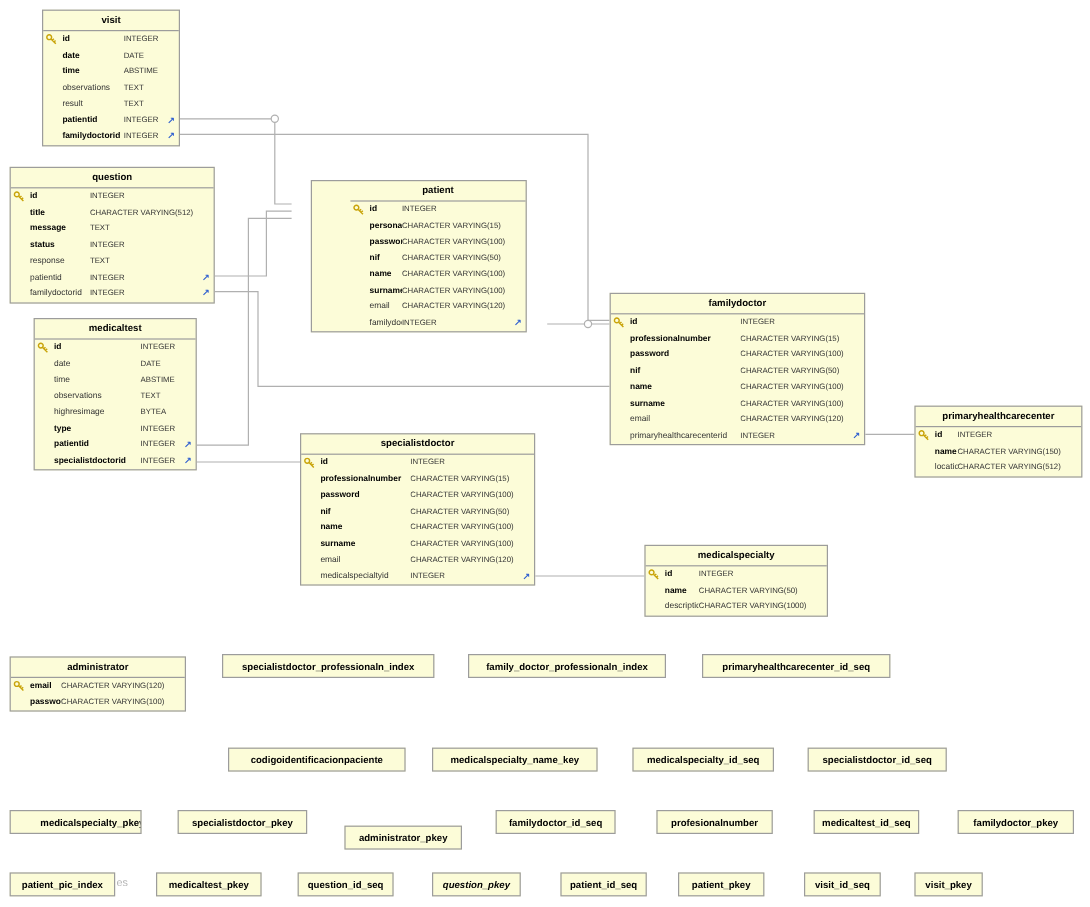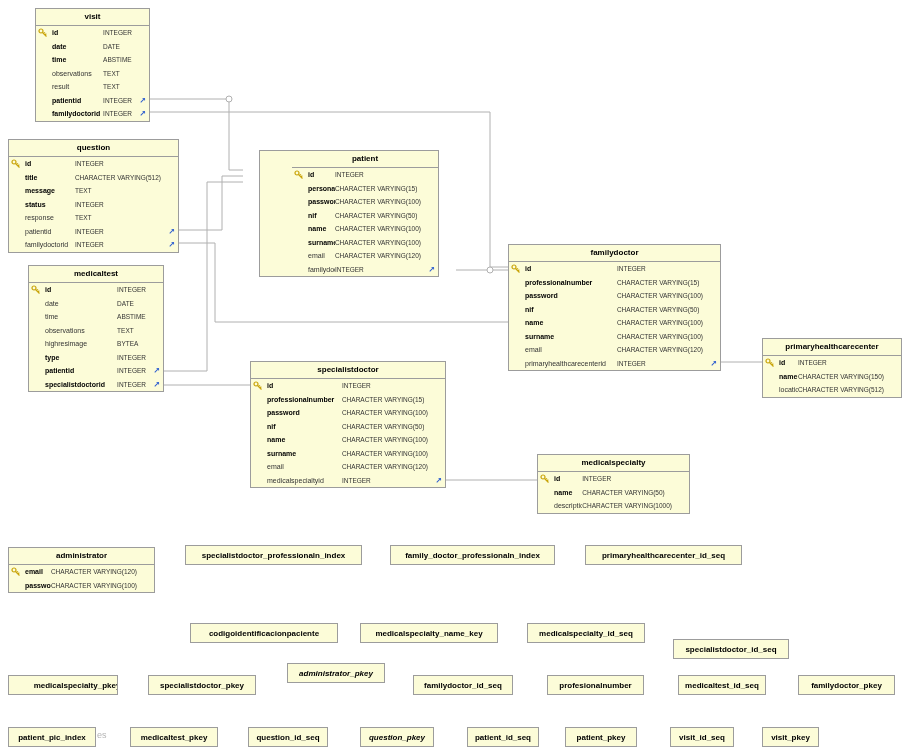--- a/index.html
+++ b/index.html
@@ -199,24 +199,24 @@
             </span><span class="cell cname b">email</span><span class="cell ctype">CHARACTER VARYING(120)</span><span class="cell fk"></span></div>
           <div class="trow"><span class="cell icon"></span><span class="cell cname b">password</span><span class="cell ctype">CHARACTER VARYING(100)</span><span class="cell fk"></span></div>
         </div>
       </div>
       <div class="lbox" style="left: 185px; top: 545px; width: 177px;">specialistdoctor_professionaln_index</div>
       <div class="lbox" style="left: 390px; top: 545px; width: 165px;">family_doctor_professionaln_index</div>
       <div class="lbox" style="left: 585px; top: 545px; width: 157px;">primaryhealthcarecenter_id_seq</div>
       <div class="lbox" style="left: 190px; top: 623px; width: 148px;">codigoidentificacionpaciente</div>
       <div class="lbox" style="left: 360px; top: 623px; width: 138px;">medicalspecialty_name_key</div>
       <div class="lbox" style="left: 527px; top: 623px; width: 118px;">medicalspecialty_id_seq</div>
-      <div class="lbox" style="left: 673px; top: 623px; width: 116px; margin-top: 16px;">specialistdoctor_id_seq</div>
+      <div class="lbox" style="left: 673px; top: 623px; width: 116px;">specialistdoctor_id_seq</div>
       <div class="lbox" style="left: 8px; top: 675px; width: 110px; padding-left: 28px;">medicalspecialty_pkey</div>
       <div class="lbox" style="left: 148px; top: 675px; width: 108px;">specialistdoctor_pkey</div>
-      <div class="lbox" style="left: 287px; top: 663px; width: 98px; font-style: italic;">administrator_pkey</div>
+      <div class="lbox" style="left: 287px; top: 688px; width: 98px;">administrator_pkey</div>
       <div class="lbox" style="left: 413px; top: 675px; width: 100px;">familydoctor_id_seq</div>
       <div class="lbox" style="left: 547px; top: 675px; width: 97px;">profesionalnumber</div>
       <div class="lbox" style="left: 678px; top: 675px; width: 88px;">medicaltest_id_seq</div>
       <div class="lbox" style="left: 798px; top: 675px; width: 97px;">familydoctor_pkey</div>
       <div class="lbox" style="left: 8px; top: 727px; width: 88px;">patient_pic_index</div>
       <div class="lbox" style="left: 130px; top: 727px; width: 88px;">medicaltest_pkey</div>
       <div class="lbox" style="left: 248px; top: 727px; width: 80px;">question_id_seq</div>
       <div class="lbox" style="left: 360px; top: 727px; width: 74px; font-style: italic;">question_pkey</div>
       <div class="lbox" style="left: 467px; top: 727px; width: 72px;">patient_id_seq</div>
       <div class="lbox" style="left: 565px; top: 727px; width: 72px;">patient_pkey</div>

